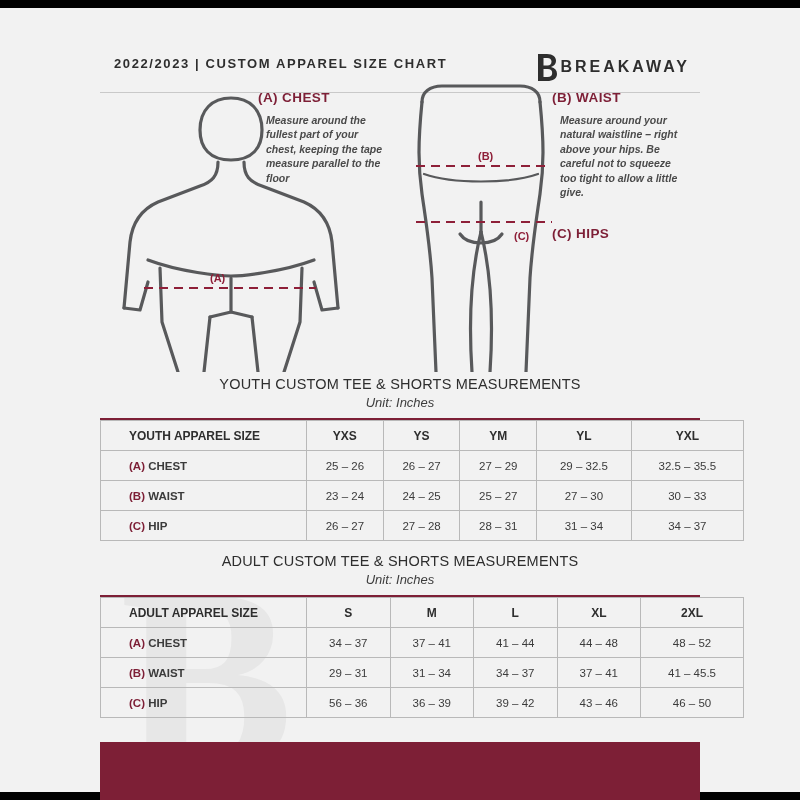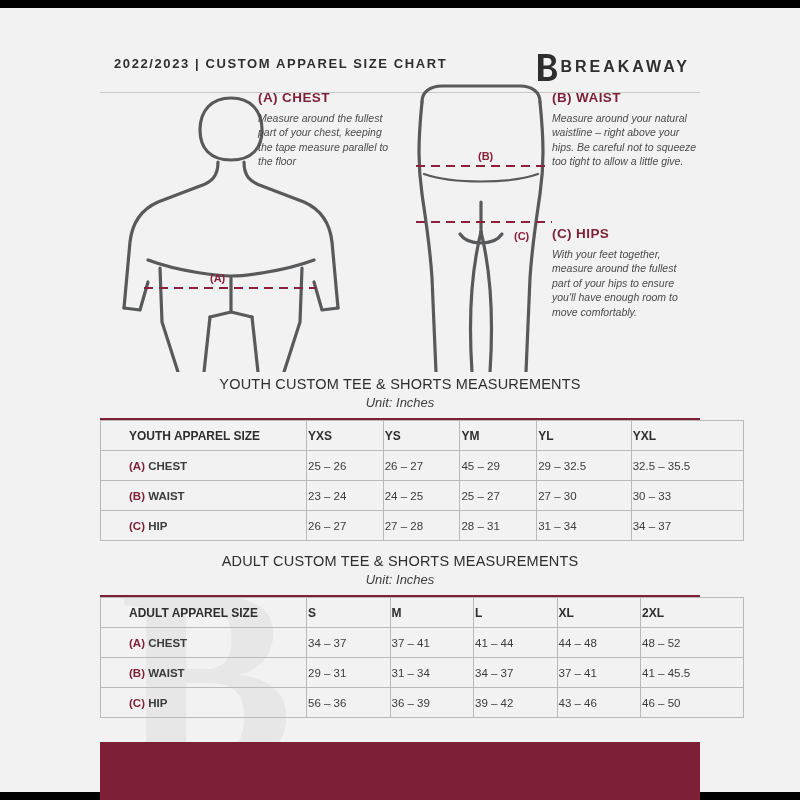--- a/index.html
+++ b/index.html
@@ -18,32 +18,32 @@
   .brand{position:absolute;right:110px;top:28px;display:flex;align-items:center;}
   .brand-mark{width:26px;height:30px;position:relative;}
   .brand-name{font-size:16px;font-weight:700;letter-spacing:3px;color:#2e2e2e;}
   .header-rule{position:absolute;left:100px;top:68px;width:600px;height:1px;background:#c9c9c9;}
 
   
   .illus{position:absolute;left:100px;top:74px;width:600px;height:290px;z-index:2;}
 
   .note{position:absolute;width:130px;}
   .note h3{margin:0 0 6px 0;font-size:13.5px;font-weight:700;letter-spacing:.4px;color:#7d1f36;}
-  .note p{margin:0;font-size:10.5px;line-height:1.38;color:#4a4a4a;font-style:italic;}
+  .note p{margin:8px;font-size:10.5px;line-height:1.38;color:#4a4a4a;font-style:italic;font-weight:bold;}
 
   .note-chest{left:158px;top:8px;width:140px;}
   .note-waist{left:452px;top:8px;width:145px;}
   .note-hips{left:452px;top:144px;width:145px;}
 
   
   .section{position:absolute;left:100px;width:600px;z-index:2;}
   .sec-title{text-align:center;font-size:14.5px;font-weight:400;color:#2e2e2e;letter-spacing:.2px;}
   .sec-sub{text-align:center;font-size:13px;font-style:italic;color:#3d3d3d;margin-top:3px;margin-bottom:8px;}
   table{border-collapse:collapse;width:644px;font-size:11.5px;color:#3b3b3b;}
-  table td,table th{border:1px solid #b9b9b9;height:27px;text-align:left;font-weight:400;}
+  table td,table th{border:1px solid #b9b9b9;height:27px;text-align:center;font-weight:400;}
   table th{font-weight:700;font-size:12px;color:#2e2e2e;}
   .rowhead{text-align:left;padding-left:28px;font-weight:700;font-size:11.5px;color:#3b3b3b;width:176px;}
   .colhead-left{text-align:left;padding-left:28px;width:176px;}
   .tag{color:#7d1f36;font-weight:700;}
   .tbl-top-accent{height:2px;background:#7d1f36;width:600px;}
 
   .footer-bar{position:absolute;left:100px;top:734px;width:600px;height:58px;background:#7d1f36;z-index:2;}
 </style>
 </head>
 <body>
@@ -112,21 +112,20 @@
       <div class="note note-chest">
         <h3>(A) CHEST</h3>
         <p>Measure around the fullest part of your chest, keeping the tape measure parallel to the floor</p>
       </div>
       <div class="note note-waist">
         <h3>(B) WAIST</h3>
         <p>Measure around your natural waistline – right above your hips. Be careful not to squeeze too tight to allow a little give.</p>
       </div>
       <div class="note note-hips">
         <h3>(C) HIPS</h3>
-        <p>With your feet together, measure around the fullest part of your hips to ensure you'll have enough room to move comfortably.</p>
       </div>
     </div>
 
     <div class="section" style="top:368px">
       <div class="sec-title">YOUTH CUSTOM TEE &amp; SHORTS MEASUREMENTS</div>
       <div class="sec-sub">Unit: Inches</div>
       <div class="tbl-top-accent"></div>
       <table>
         <tbody>
             <tr>
@@ -137,21 +136,21 @@
           <th>YL</th>
           <th>YXL</th>
         </tr>
         <tr>
           <td class="rowhead">
             <span class="tag">(A) </span>
             <span>CHEST</span>
           </td>
           <td>25 – 26</td>
           <td>26 – 27</td>
-          <td>45 – 29</td>
+          <td>27 – 29</td>
           <td>29 – 32.5</td>
           <td>32.5 – 35.5</td>
         </tr>
         <tr>
           <td class="rowhead">
             <span class="tag">(B) </span>
             <span>WAIST</span>
           </td>
           <td>23 – 24</td>
           <td>24 – 25</td>

